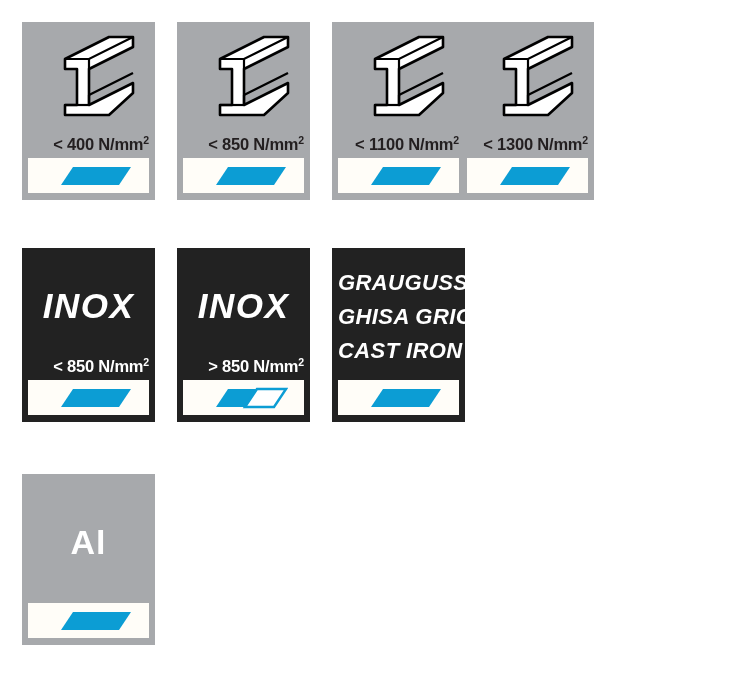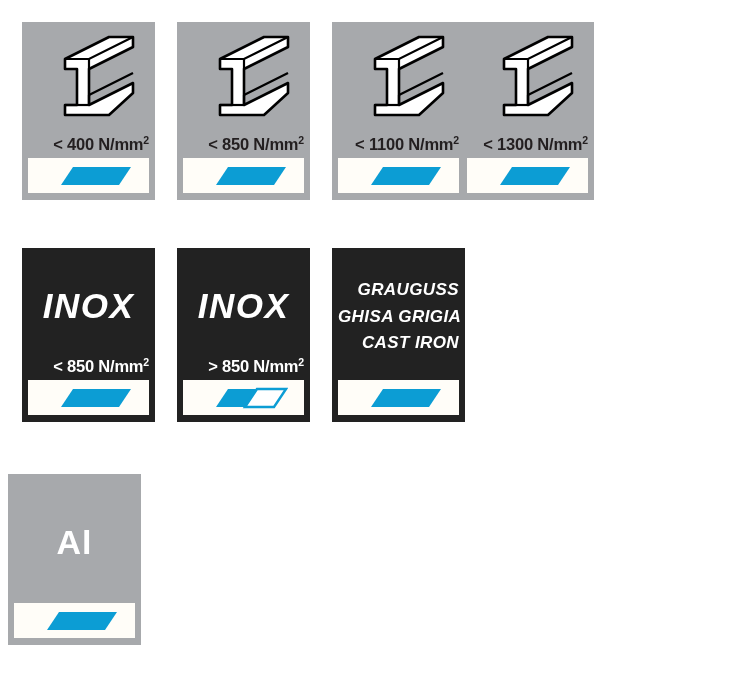--- a/index.html
+++ b/index.html
@@ -42,21 +42,21 @@
   .card.row1.c2 { left: 332px; }
   .card.row1.c3 { left: 461px; }
 
   
   .card.row2 { top: 248px; height: 174px; padding: 6px 6px 7px 6px; }
   .card.row2.c0 { left: 22px; }
   .card.row2.c1 { left: 177px; }
   .card.row2.c2 { left: 332px; }
 
   
-  .card.row3 { top: 474px; height: 171px; padding: 6px 6px 7px 6px; left: 8px; }
+  .card.row3 { top: 474px; height: 171px; padding: 6px 6px 7px 6px; left: 22px; }
 
   
   .beam-wrap {
     flex: 1 1 auto;
     width: 100%;
     display: flex;
     align-items: center;
     justify-content: center;
     padding-bottom: 2px;
   }
@@ -96,21 +96,21 @@
   .bigtitle {
     color: #ffffff;
     font-size: 35px;
     font-weight: bold;
     letter-spacing: 1.5px;
     line-height: 1;
     font-stretch: condensed;
   }
   .multi-line {
     color: #ffffff;
-    font-size: 17px;
+    font-size: 22px;
     font-weight: bold;
     letter-spacing: 0.4px;
     line-height: 1.55;
     text-align: right;
     width: 100%;
   }
   .multi-line > div { white-space: nowrap; }
 
   
   .al-zone {

